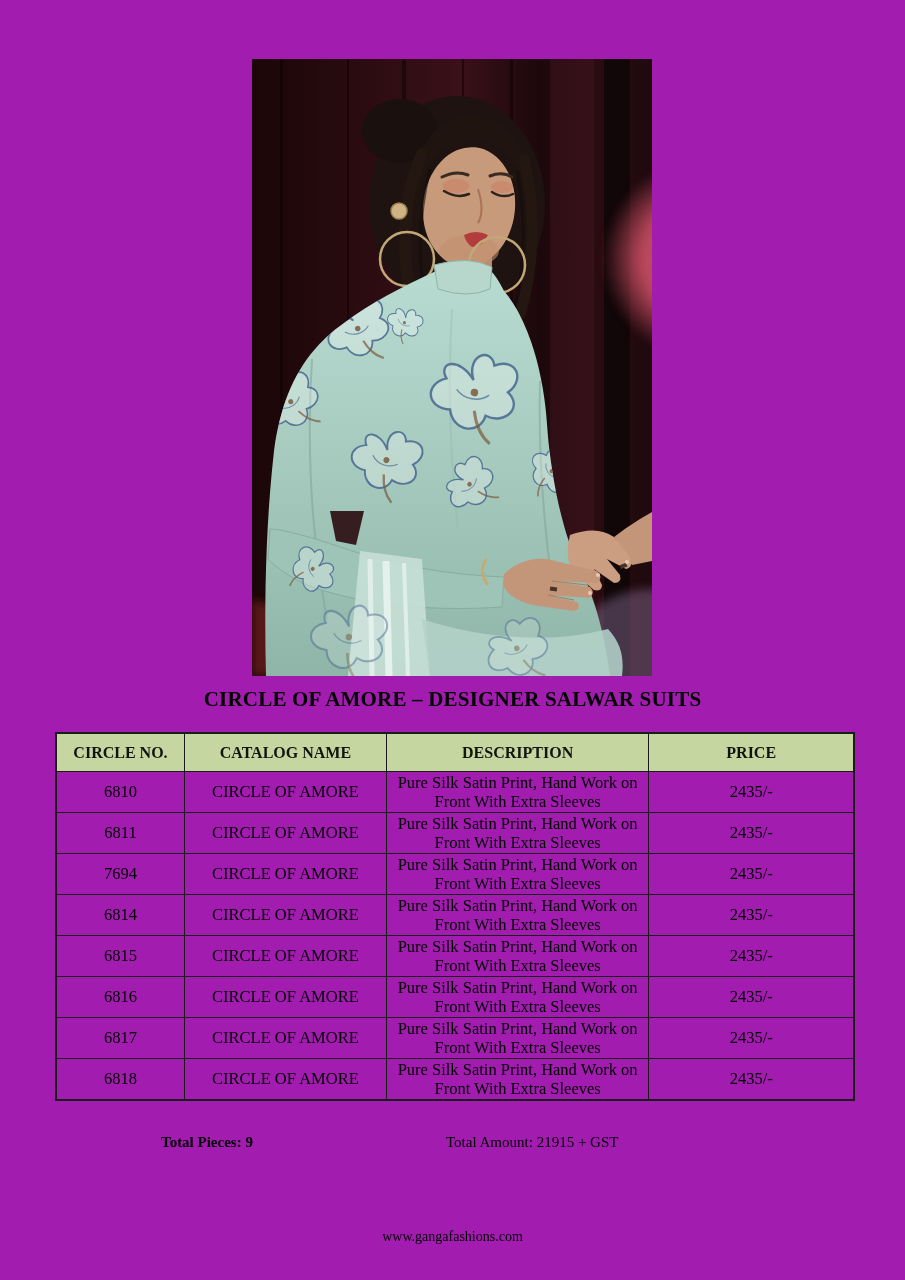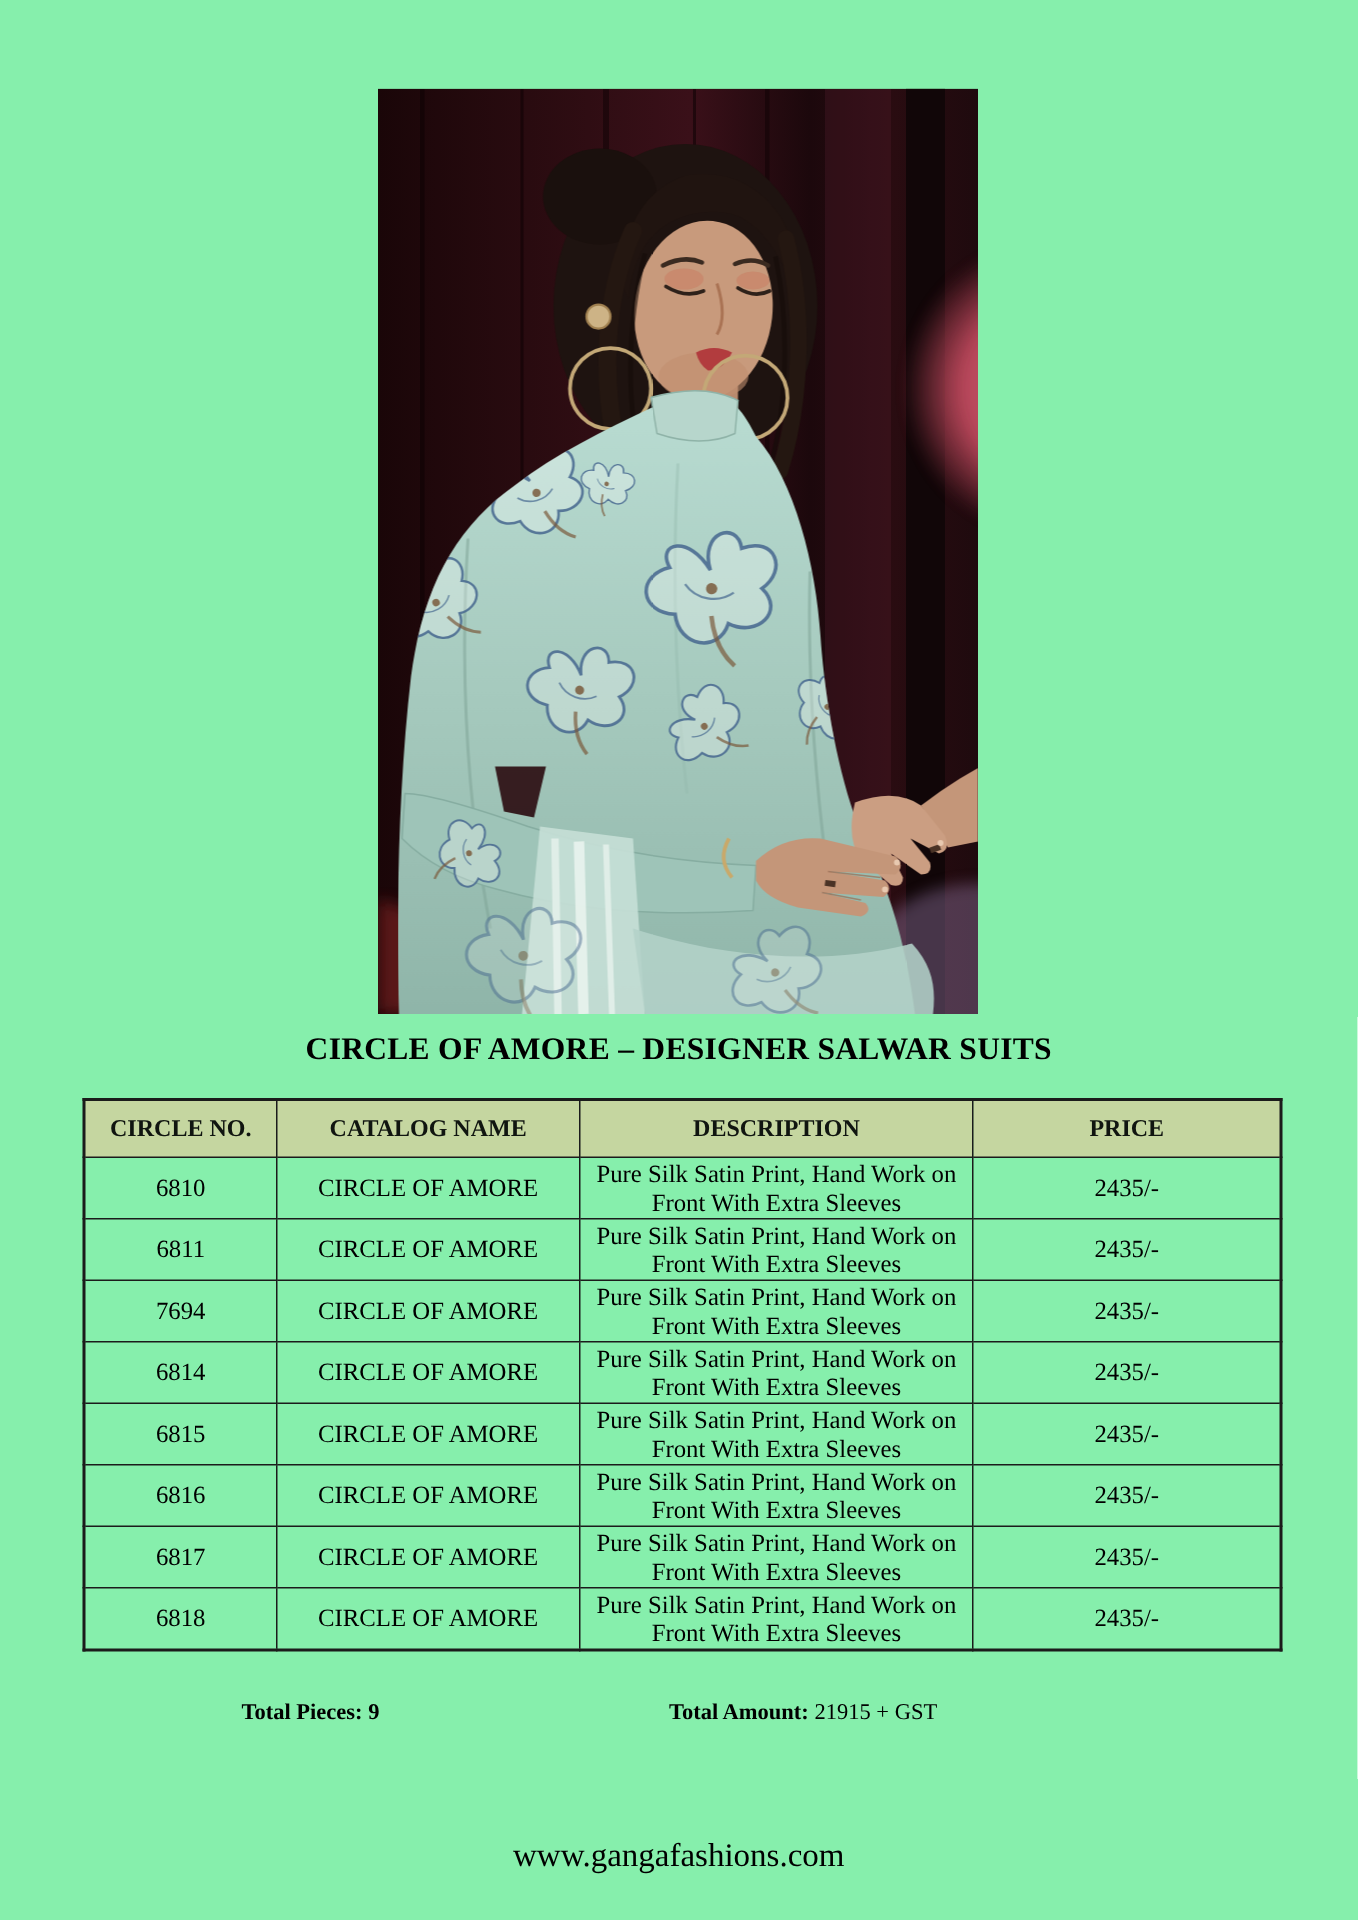--- a/index.html
+++ b/index.html
@@ -1,17 +1,17 @@
 <!DOCTYPE html>
 <html style="--header-green: #c5d6a0;"><head>
 <meta charset="utf-8">
 <style>
   html,body{margin:0;padding:0;background:#ffffff;}
   .page{
-    position:relative;width:905px;height:1280px;background:#86efac;
+    position:relative;width:905px;height:1280px;background:#a21caf;
     font-family:"Liberation Serif", serif;color:#000;overflow:hidden;
   }
   .photo-wrap{
     position:absolute;left:252px;top:59px;width:400px;height:617px;overflow:hidden;
   }
   .photo-wrap svg{display:block;width:400px;height:617px;}
   .page-title{
     position:absolute;left:0;top:687px;width:100%;text-align:center;
     font-size:21px;font-weight:bold;line-height:25px;letter-spacing:.2px;margin:0;
   }
@@ -26,24 +26,24 @@
   table.catalog th{
     background:var(--header-green,#c5d6a0);
     font-size:16px;font-weight:bold;height:37px;color:#101510;
   }
   table.catalog td{height:40px;font-size:16.5px;}
   td[data-name="description-cell"]{font-size:16px;line-height:19px;}
   .desc-text{display:inline-block;max-width:246px;}
   .summary-line{position:absolute;top:1131px;font-size:15px;line-height:23px;white-space:nowrap;}
   .summary-pieces{left:161px;font-weight:bold;}
   .summary-amount{left:446px;}
-  .summary-amount .lbl{font-weight:bold;}
+  .summary-amount .lbl{font-weight:normal;}
   .website{
     position:absolute;left:0;top:1226px;width:100%;text-align:center;
-    font-size:22px;line-height:22px;
+    font-size:14px;line-height:22px;
   }
 </style>
 </head>
 <body>
 
 <div class="page" data-name="catalog-page">
 
   <div class="photo-wrap" data-name="product-photo">
     <svg data-name="product-photo-illustration" viewBox="0 0 400 617" xmlns="http://www.w3.org/2000/svg" preserveAspectRatio="none">
       <defs>

